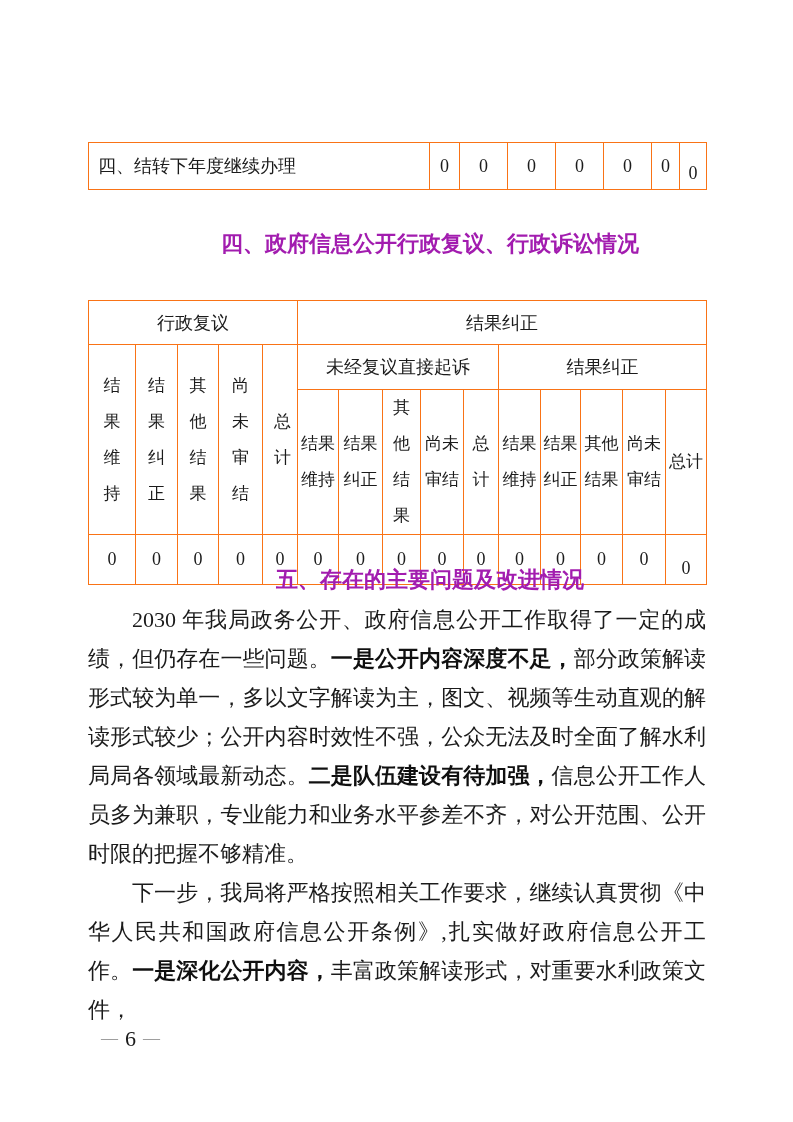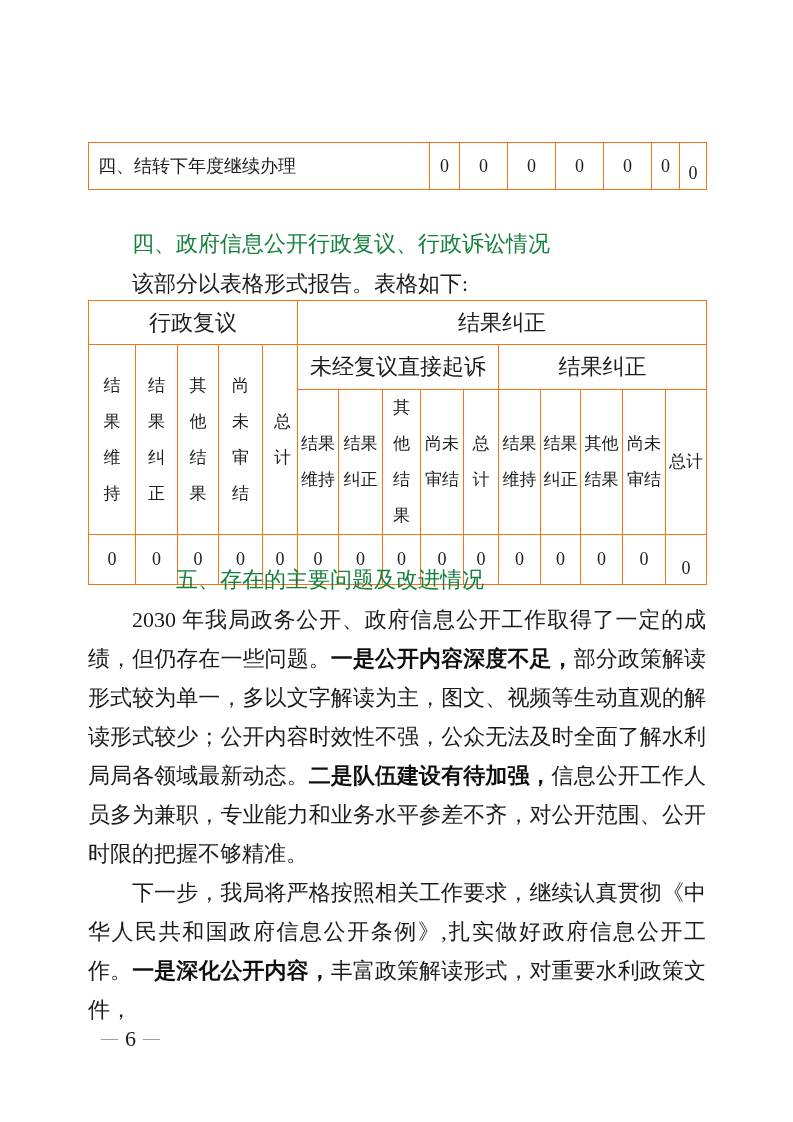--- a/index.html
+++ b/index.html
@@ -14,36 +14,36 @@
   .tbl th, .tbl td {
     border:1px solid #f97316; font-weight:normal; vertical-align:middle;
     text-align:center; overflow:hidden; padding:0;
   }
   
   .carryover { left:88px; top:142px; width:618px; }
   .carryover td { height:47px; font-size:18px; }
   .carryover td.lbl { text-align:left; padding-left:9px; }
   
   .big { left:88px; top:300px; width:618px; }
-  .big .g  { font-size:22px; }
+  .big .g  { font-size:18px; }
   .big tr.r1 th { height:44px; }
   .big tr.r2 th.g { height:45px; }
   .big tr.r3 th { height:110px; }
   .big tr.r4 td { height:50px; font-size:18px; }
   .big th.v  { font-size:17px; line-height:36px; word-break:break-all; padding:0 11px; }
   .big th.h2 { font-size:17px; line-height:36px; word-break:break-all; padding:0 2px; }
   td.low { vertical-align:bottom; padding-bottom:5px; }
   
   .h-bold {
     position:absolute; left:88px; width:640px; text-indent:44px;
     font-family:"Liberation Sans","DejaVu Sans",sans-serif;
-    font-weight:normal; font-size:22px; color:#15803d; white-space:nowrap;
+    font-weight:bold; font-size:22px; color:#a21caf; white-space:nowrap;text-align:center;
   }
   #heading4 { top:229px; }
-  #heading5 { top:565px;margin-left:44px; }
+  #heading5 { top:565px; }
   .intro {
     position:absolute; left:88px; top:269px; width:618px;
     font-size:22px; text-indent:44px;
   }
   .paras { position:absolute; left:88px; top:600px; width:618px; }
   .paras p {
     font-size:22px; line-height:39px; text-align:justify;
     text-indent:44px; color:#1b1b1b;
   }
   .emph {
@@ -79,21 +79,20 @@
       <td>0</td>
       <td>0</td>
       <td>0</td>
       <td>0</td>
       <td class="low">0</td>
     </tr>
   </tbody>
     </table>
 
   <div class="h-bold" id="heading4">四、政府信息公开行政复议、行政诉讼情况</div>
-  <div class="intro">该部分以表格形式报告。表格如下:</div>
 
   <table class="tbl big">
     <colgroup>
       <col style="width:47px">
         <col style="width:42px">
         <col style="width:41px">
         <col style="width:44px">
         <col style="width:35px">
       <col style="width:41px">
         <col style="width:44px">

